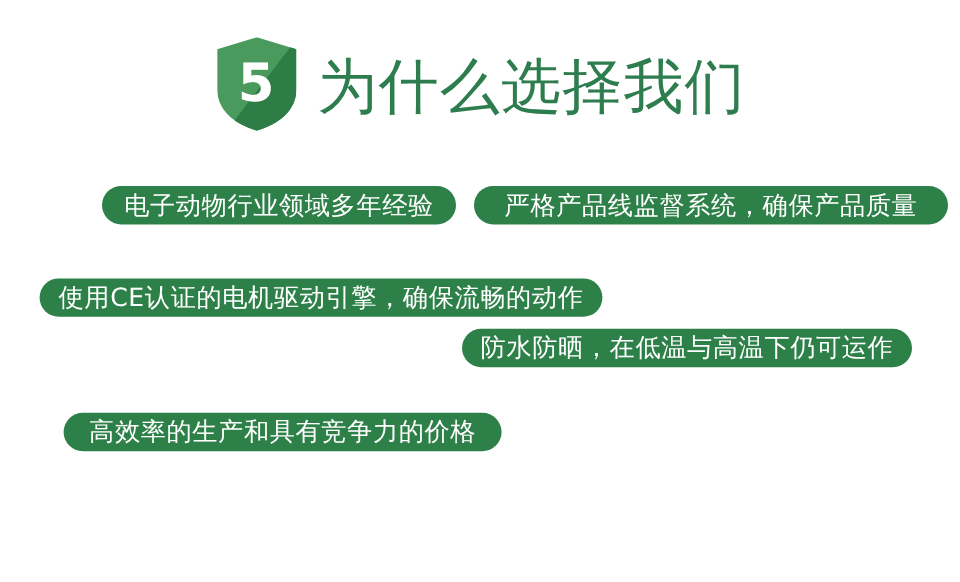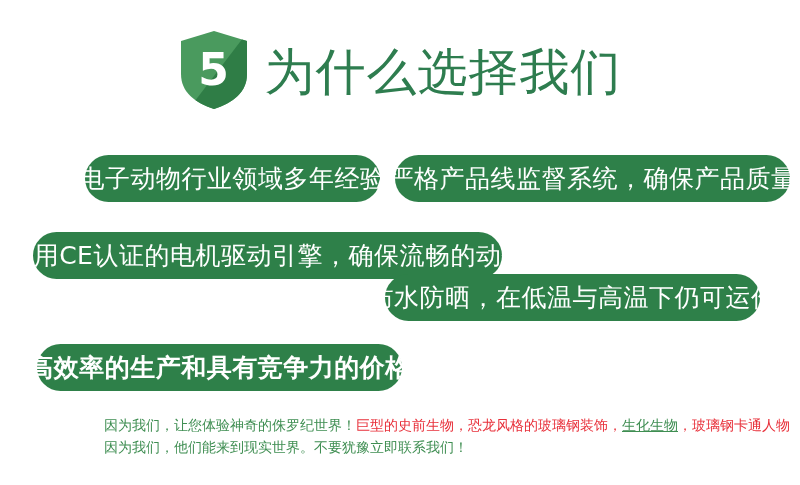--- a/index.html
+++ b/index.html
@@ -74,34 +74,34 @@
 
   
   .pill {
     position: absolute;
     background: #2e8049;
     color: #ffffff;
     border-radius: 999px;
     display: flex;
     align-items: center;
     justify-content: center;
-    font-size: 25px;
+    font-size: 21px;
     letter-spacing: 0.5px;
     white-space: nowrap;
-    height: 47px;
+    height: 32px;
     box-sizing: border-box;
     padding: 0 22px;
     font-family: "DejaVu Sans", "Liberation Sans", sans-serif;
   }
 
   .pill-1 { left: 85px;  top: 155px; width: 295px; }
   .pill-2 { left: 395px; top: 155px; width: 395px; }
   .pill-3 { left: 33px;  top: 232px; width: 469px; }
   .pill-4 { left: 385px; top: 274px; width: 375px; }
-  .pill-5 { left: 37px;  top: 344px; width: 365px; font-weight: bold; }
+  .pill-5 { left: 53px;  top: 344px; width: 365px; }
 
   
   .footer {
     position: absolute;
     left: 104px;
     top: 414px;
     width: 660px;
     font-size: 14px;
     line-height: 22px;
     color: #3f8e52;
@@ -145,22 +145,14 @@
   <div class="pill pill-1">电子动物行业领域多年经验</div>
 
   <div class="pill pill-2">严格产品线监督系统，确保产品质量</div>
 
   <div class="pill pill-3">使用CE认证的电机驱动引擎，确保流畅的动作</div>
 
   <div class="pill pill-4">防水防晒，在低温与高温下仍可运作</div>
 
   <div class="pill pill-5">高效率的生产和具有竞争力的价格</div>
 
-  <div class="footer">
-    <div class="footer-line">
-      <span class="t-green">因为我们，让您体验神奇的侏罗纪世界！</span><span class="t-red">巨型的史前生物，恐龙风格的玻璃钢装饰，</span><span class="t-link">生化生物</span><span class="t-red">，玻璃钢卡通人物</span>
-    </div>
-    <div class="footer-line">
-      <span class="t-green">因为我们，他们能来到现实世界。不要犹豫立即联系我们！</span>
-    </div>
-  </div>
 
 </div>
 
 </body></html>

